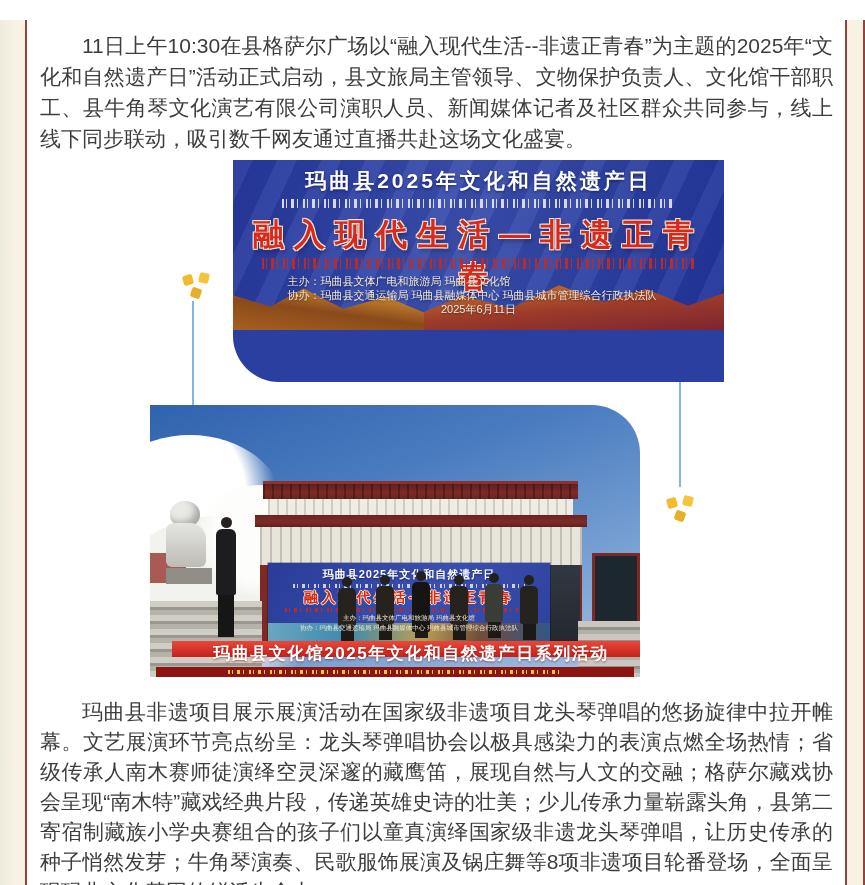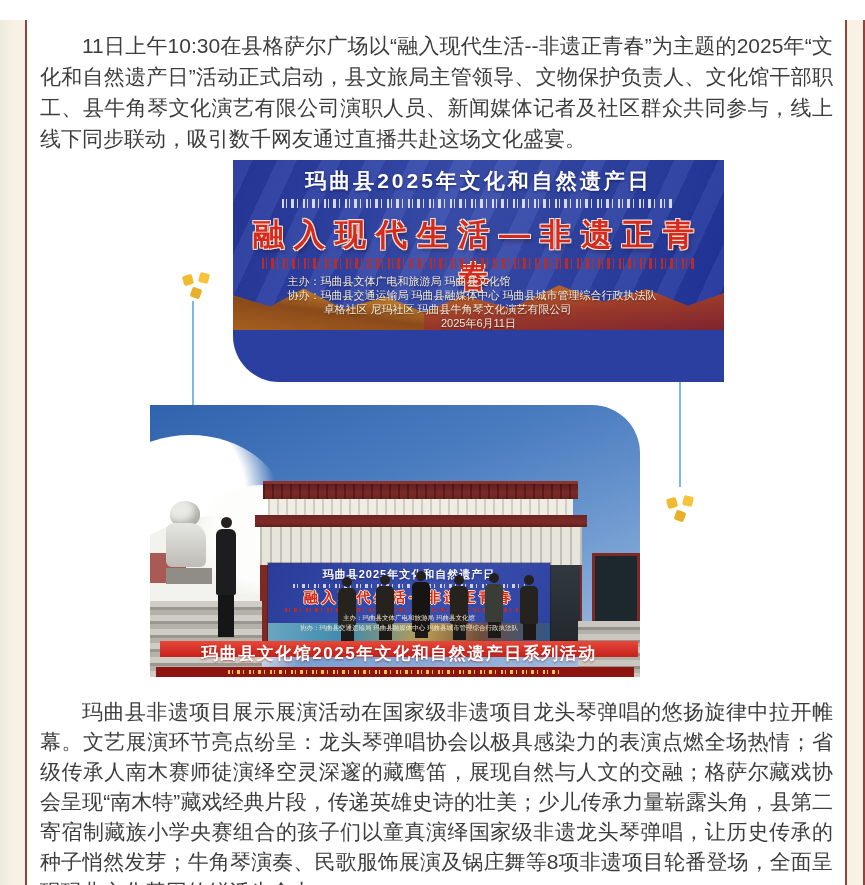--- a/index.html
+++ b/index.html
@@ -118,21 +118,21 @@
   .bd-title{margin-top:4px;text-align:center;color:#ffffff;font-size:11px;font-weight:bold;
     letter-spacing:1px;text-shadow:0 1px 2px rgba(0,0,40,.5);}
   .bd-tib1{margin:2px auto 0;width:82%;height:4px;color:#e9e7f2;opacity:.85;}
   .bd-slogan{margin-top:1px;text-align:center;font-size:14px;font-weight:bold;letter-spacing:3.5px;
     color:#d8281c;text-shadow:-1px 0 0 #f2e3cf,1px 0 0 #f2e3cf,0 -1px 0 #f2e3cf,0 1px 0 #f2e3cf;}
   .bd-tib2{margin:1px auto 0;width:88%;height:4px;color:#c22a22;opacity:.9;}
   .bd-org{position:relative;z-index:2;margin-top:2px;text-align:center;color:#eee4cf;
     font-size:6.5px;line-height:8px;}
   .bd-art{position:absolute;left:0;right:0;bottom:0;height:24px;opacity:.8;
     background:linear-gradient(100deg,#7ac0c9 0%,#3f9ab0 28%,#d8b13c 55%,#7e4f22 75%,#2f5d86 100%);}
-  .front-banner{position:absolute;left:10px;top:236px;width:478px;height:16px;
+  .front-banner{position:absolute;left:22px;top:236px;width:478px;height:16px;
     background:linear-gradient(180deg,#e8483a,#c5211b);}
   .fb-text{font-size:17px;font-weight:bold;color:#ffffff;letter-spacing:1.5px;text-align:center;
     line-height:26px;white-space:nowrap;text-shadow:0 1px 2px rgba(130,20,10,.6);}
   .front-banner-sub{position:absolute;left:6px;top:262px;width:478px;height:10px;background:#8e1412;}
   .fb-tib{margin:3px auto 0;width:70%;height:4px;color:#f5d23e;opacity:.95;}
 </style>
 </head>
 <body>
 
 <div class="canvas">
@@ -148,21 +148,20 @@
       <div class="b1-sheen"></div>
       <div class="b1-ridge b1-ridge-left"></div>
       <div class="b1-ridge b1-ridge-right"></div>
       <div class="b1-title">玛曲县2025年文化和自然遗产日</div>
       <div class="b1-tib1 tib"></div>
       <div class="b1-slogan">融入现代生活—非遗正青春</div>
       <div class="b1-tib2 tib"></div>
       <div class="b1-org">
         <div>主办：玛曲县文体广电和旅游局  玛曲县文化馆</div>
         <div>协办：玛曲县交通运输局  玛曲县融媒体中心  玛曲县城市管理综合行政执法队</div>
-        <div class="ind">卓格社区   尼玛社区   玛曲县牛角琴文化演艺有限公司</div>
         <div class="ctr">2025年6月11日</div>
       </div>
     </div>
   </div>
 
   <div class="ornament" id="orn-left">
     <span class="orn-sq a"></span>
     <span class="orn-sq b"></span>
     <span class="orn-sq c"></span>
   </div>

